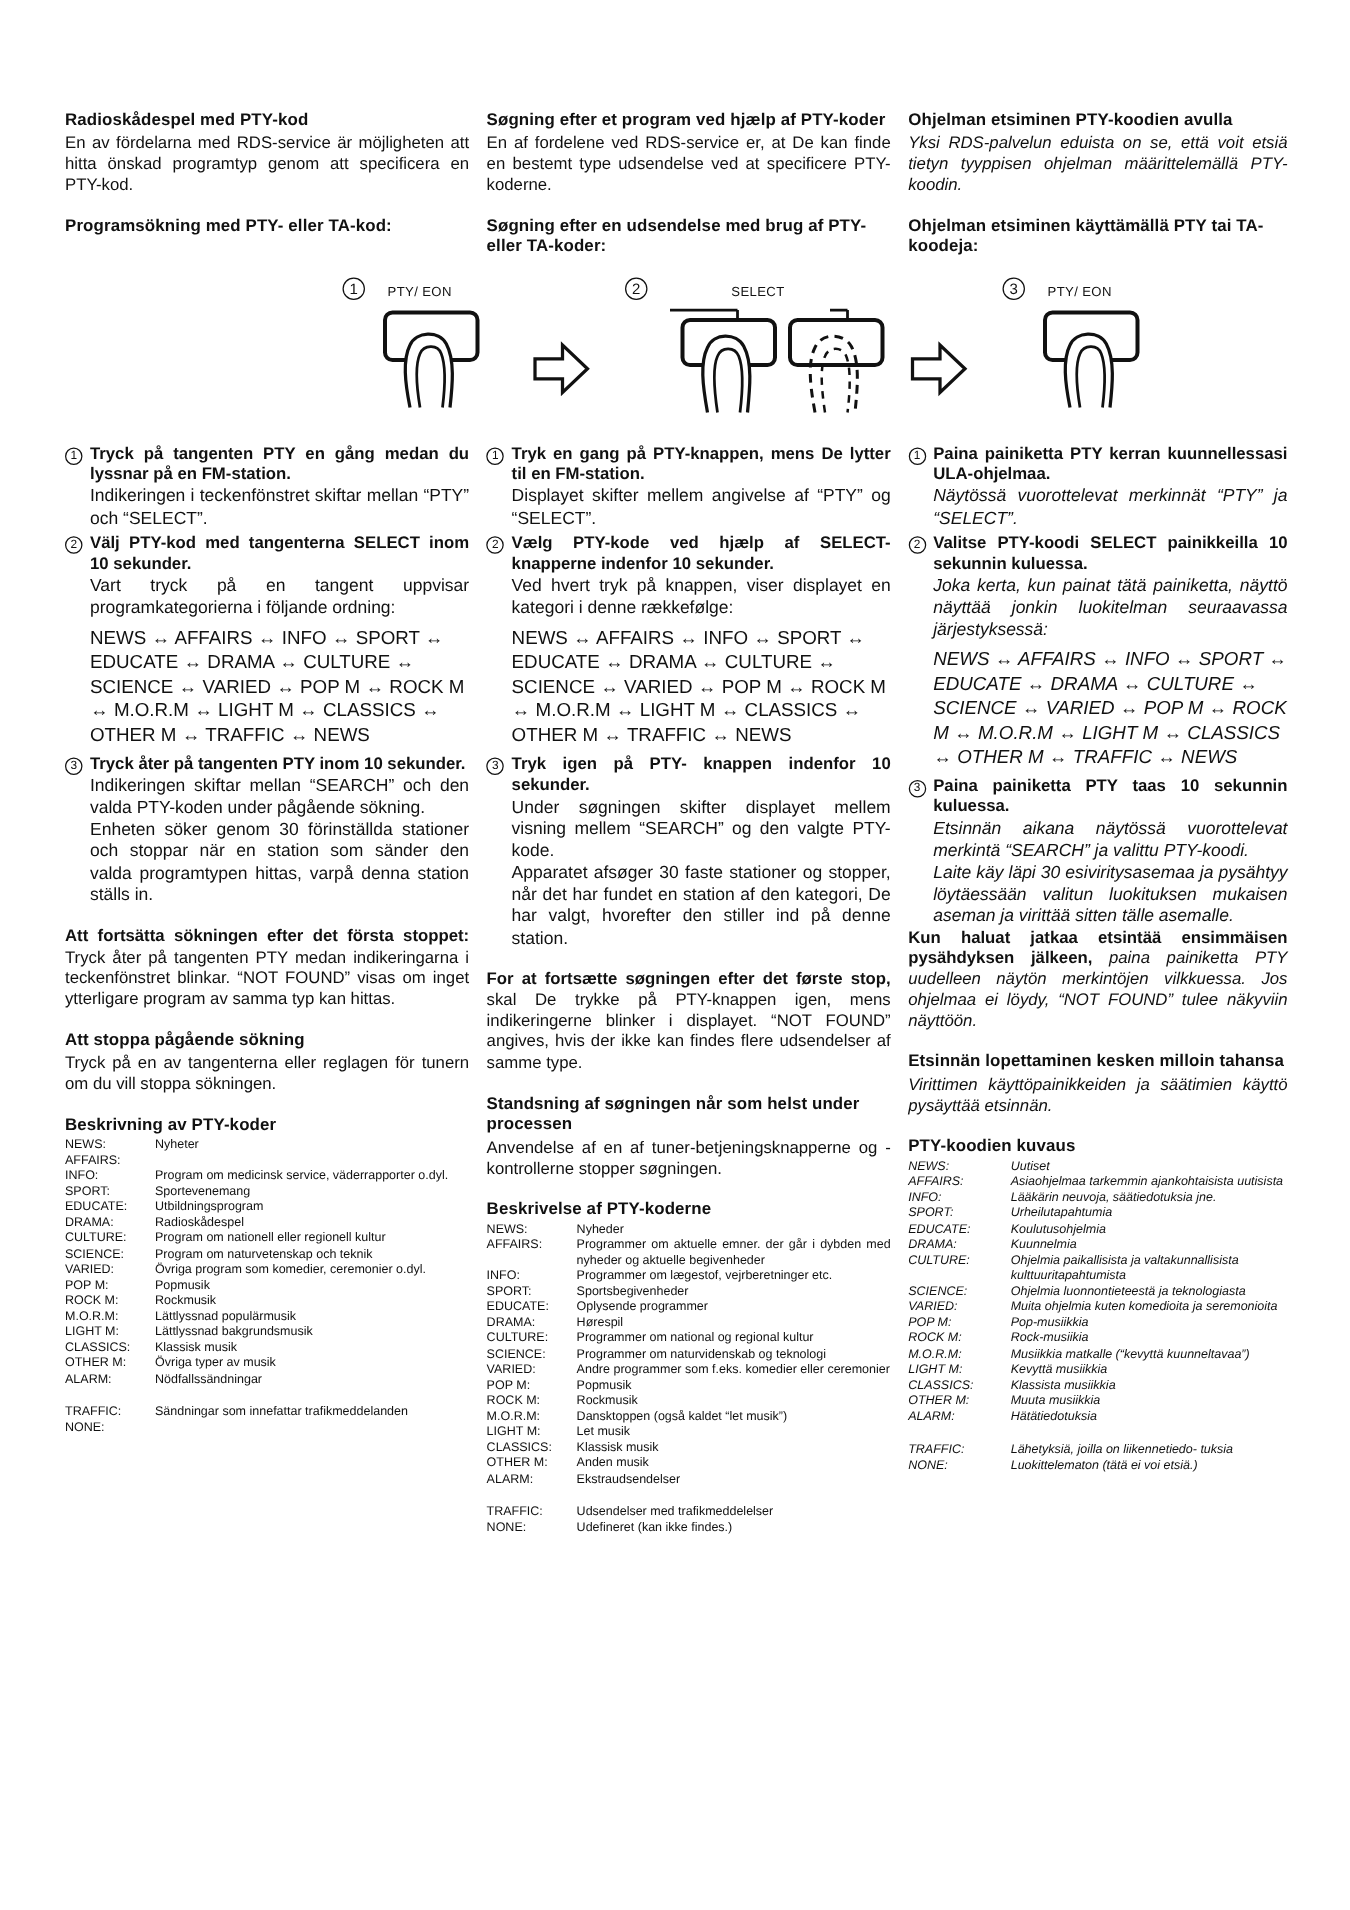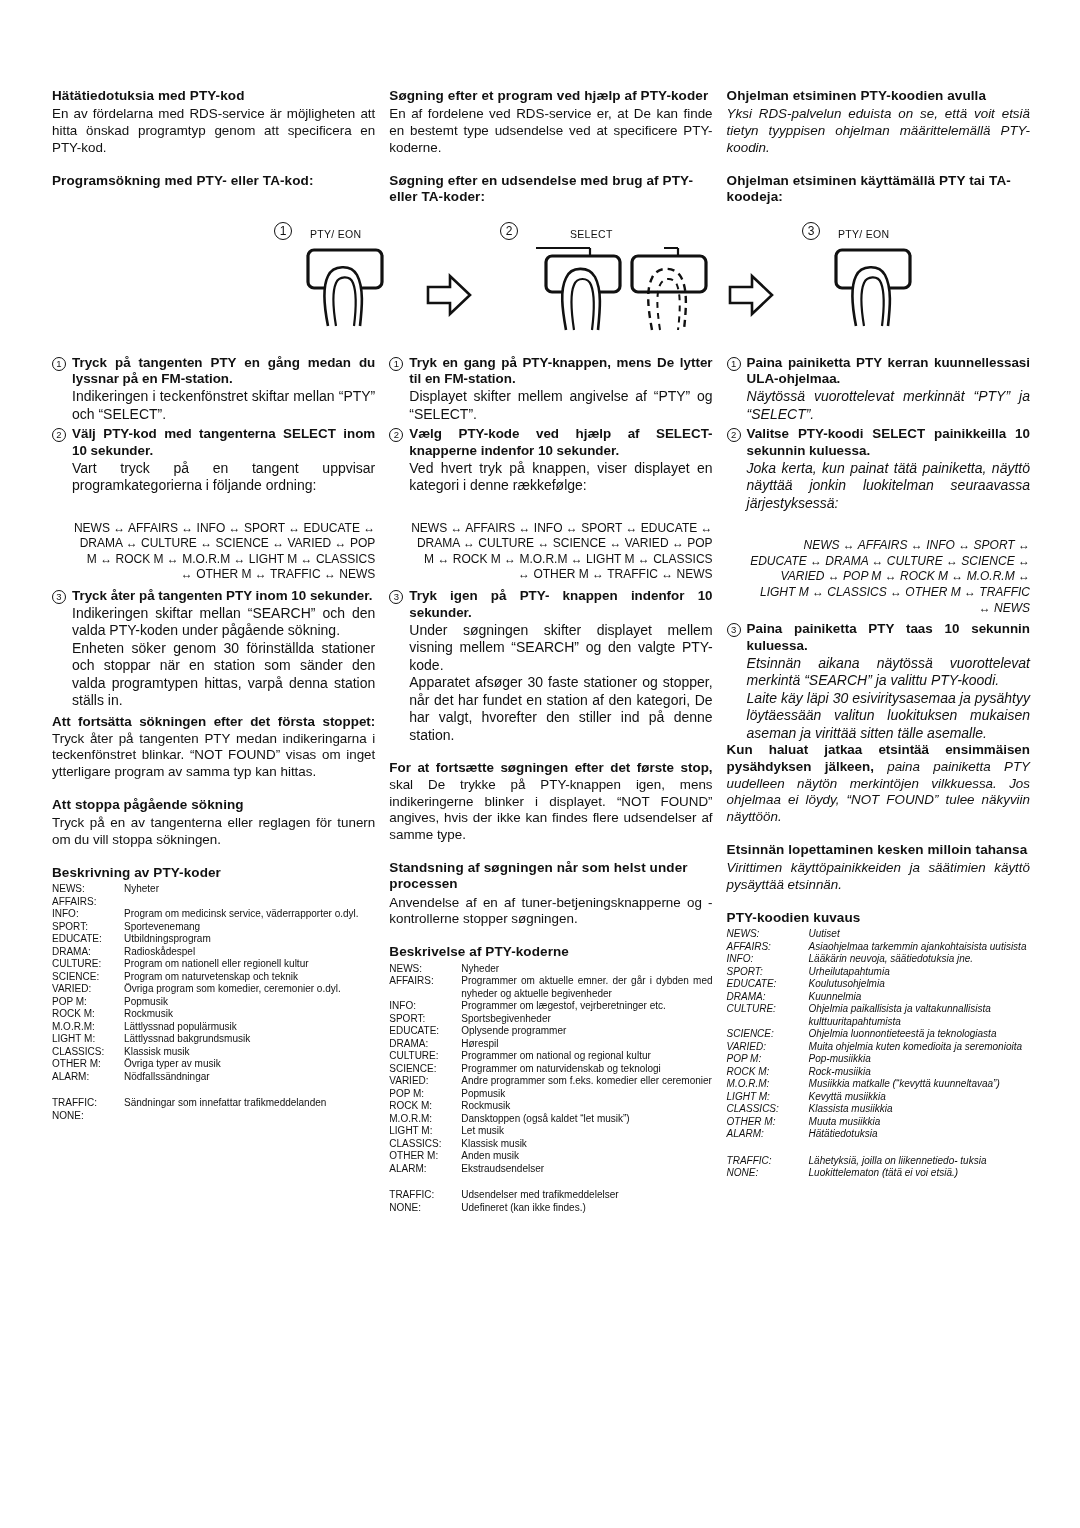--- a/index.html
+++ b/index.html
@@ -67,24 +67,24 @@
     text-align: justify;
     margin: 0;
   }
   .step-body {
     font-size: 14px;
     line-height: 1.25;
     text-align: justify;
     margin: 0;
   }
   .chain {
-    font-size: 12px;
+    font-size: 15px;
     line-height: 1.3;
-    margin: 26px 0 2px 0;
-    text-align: right;
+    margin: 6px 0 2px 0;
+    text-align: left;
     white-space: normal;
   }
   .lead-in { font-weight: bold; }
 
   
   .codelist { margin-top: 1px; }
   .coderow { display: flex; font-size: 10px; line-height: 1.25; }
   .coderow .code { flex: 0 0 72px; }
   .coderow .desc { flex: 1 1 auto; text-align: justify; }
   .coderow .desc.nj { text-align: left; }
@@ -114,21 +114,21 @@
   }
   svg { display: block; overflow: visible; }
 </style>
 </head>
 <body>
 
 <div class="page">
 
   <div class="cols">
     <div class="col c1">
-      <h3 class="hd">Hätätiedotuksia med PTY-kod</h3>
+      <h3 class="hd">Radioskådespel med PTY-kod</h3>
       <p class="body">En av fördelarna med RDS-service är möjligheten att hitta önskad programtyp genom att specificera en PTY-kod.</p>
       <h3 class="hd sp">Programsökning med PTY- eller TA-kod:</h3>
     </div>
     <div class="col c2">
       <h3 class="hd">Søgning efter et program ved hjælp af PTY-koder</h3>
       <p class="body">En af fordelene ved RDS-service er, at De kan finde en bestemt type udsendelse ved at specificere PTY-koderne.</p>
       <h3 class="hd sp">Søgning efter en udsendelse med brug af PTY- eller TA-koder:</h3>
     </div>
     <div class="col c3">
       <h3 class="hd">Ohjelman etsiminen PTY-koodien avulla</h3>
@@ -153,21 +153,21 @@
 
     <div class="dgrp" style="left:374px; top:52px;">
       <svg width="46" height="42" viewBox="0 0 46 42">
         <path d="M2 13 h22 V2 L44 21 L24 40 V29 H2 Z" fill="none" stroke="#111" stroke-width="2.6"></path>
       </svg>
     </div>
 
     <div class="stepnum-d" style="left:448px; top:0px;">
       <span class="circnum">2</span>
     </div>
-    <div class="btnlabel" style="left:518px; top:6px;">SELECT</div>
+    <div class="btnlabel" style="left:533px; top:6px;">SELECT</div>
     <div class="dgrp" style="left:480px; top:14px;">
       <svg width="180" height="96" viewBox="0 0 180 96">
 
         <path d="M4 12 h54 M58 12 v9" fill="none" stroke="#111" stroke-width="2.2"></path>
         <path d="M132 12 h14 M146 12 v9" fill="none" stroke="#111" stroke-width="2.2"></path>
 
         <path d="M20 20 h62 a6 6 0 0 1 6 6 v24 a6 6 0 0 1 -6 6 h-62 a6 6 0 0 1 -6 -6 v-24 a6 6 0 0 1 6 -6 z" fill="none" stroke="#111" stroke-width="3.2"></path>
 
         <path d="M106 20 h62 a6 6 0 0 1 6 6 v24 a6 6 0 0 1 -6 6 h-62 a6 6 0 0 1 -6 -6 v-24 a6 6 0 0 1 6 -6 z" fill="none" stroke="#111" stroke-width="3.2"></path>
 
@@ -221,21 +221,21 @@
 
       <div class="step">
         <div class="num"><span class="circnum">3</span></div>
         <div class="stxt">
           <p class="step-title">Tryck åter på tangenten PTY inom 10 sekunder.</p>
           <p class="step-body" style="white-space:pre-line">Indikeringen skiftar mellan “SEARCH” och den valda PTY-koden under pågående sökning.
 Enheten söker genom 30 förinställda stationer och stoppar när en station som sänder den valda programtypen hittas, varpå denna station ställs in.</p>
         </div>
       </div>
 
-      <p class="body" style="margin-top:4px"><span class="lead-in">Att fortsätta sökningen efter det första stoppet:</span><span> Tryck åter på tangenten PTY medan indikeringarna i teckenfönstret blinkar. “NOT FOUND” visas om inget ytterligare program av samma typ kan hittas.</span></p>
+      <p class="body" style="margin-top:16px"><span class="lead-in">Att fortsätta sökningen efter det första stoppet:</span><span> Tryck åter på tangenten PTY medan indikeringarna i teckenfönstret blinkar. “NOT FOUND” visas om inget ytterligare program av samma typ kan hittas.</span></p>
 
       <h3 class="hd sp">Att stoppa pågående sökning</h3>
       <p class="body">Tryck på en av tangenterna eller reglagen för tunern om du vill stoppa sökningen.</p>
 
       <h3 class="hd sp">Beskrivning av PTY-koder</h3>
       <div class="codelist">
           <div class="coderow">
             <div class="code">NEWS:</div>
             <div class="desc nj">Nyheter</div>
           </div>

